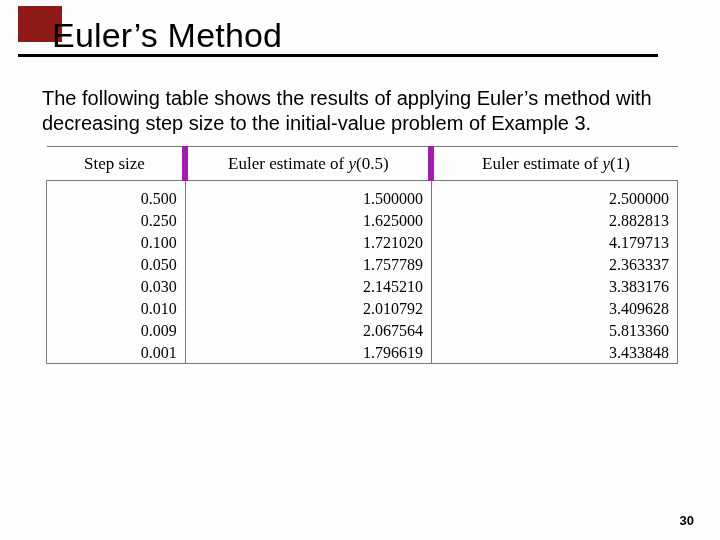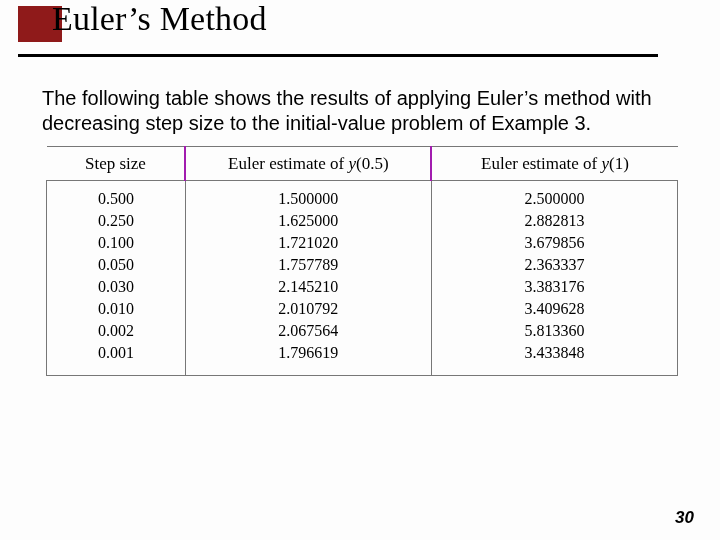--- a/index.html
+++ b/index.html
@@ -1,36 +1,36 @@
 <!DOCTYPE html>
 <html><head>
 <meta charset="utf-8">
 <style>
   * { box-sizing: border-box; margin: 0; padding: 0; }
   html, body { width: 720px; height: 540px; background: #fdfdfd; font-family: Arial, Helvetica, sans-serif; color: #000; }
   .slide { position: relative; width: 720px; height: 540px; padding: 0; }
   .title-wrap { position: relative; height: 70px; }
   .red-box { position: absolute; left: 18px; top: 6px; width: 44px; height: 36px; background: #8f1a1a; }
-  .title { position: absolute; left: 52px; top: 0; font-size: 34px; font-weight: 400; letter-spacing: 0.2px; font-family: Liberation Serif, serif; }
+  .title { position: absolute; left: 52px; top: 16px; font-size: 34px; font-weight: 400; letter-spacing: 0.2px; }
   .rule { position: absolute; left: 18px; top: 54px; width: 640px; height: 3px; background: #000; }
   .body { padding: 16px 34px 0 42px; font-size: 20px; line-height: 1.25; }
   .para { margin-bottom: 10px; }
   .table-img { margin: 8px 0 14px 4px; width: 632px; }
   table { border-collapse: collapse; width: 100%; font-family: "Times New Roman", Times, serif; border-radius: 8px; }
   thead th { font-weight: 400; font-size: 17px; padding: 6px 8px; border-top: 1px solid #777; border-bottom: 1px solid #777; text-align: center; }
-  thead th + th { border-left: 2px solid #a21caf; margin-left: 24px; }
-  tbody td { font-size: 16px; padding: 1px 8px; text-align: center; border-right: 1px solid #777; }
+  thead th + th { border-left: 6px solid #a21caf; margin-left: 24px; }
+  tbody td { font-size: 16px; padding: 1px 8px; text-align: right; border-right: 1px solid #777; }
   tbody td:first-child { border-left: 1px solid #777; }
   tbody tr:first-child td { padding-top: 8px; }
-  tbody tr:last-child td { padding-bottom: 12px; border-bottom: 1px solid #777; }
+  tbody tr:last-child td { padding-bottom: 0; border-bottom: 1px solid #777; }
   .col-step { width: 22%; }
   .col-a { width: 39%; }
   .col-b { width: 39%; }
   .ital { font-style: italic; }
-  .page-num { position: absolute; right: 26px; bottom: 12px; font-size: 17px; font-weight: bold; font-style: italic; }
+  .page-num { position: absolute; right: 26px; bottom: 12px; font-size: 13px; font-weight: bold; }
 </style>
 </head>
 <body>
 
 <div class="slide">
 
   <div class="title-wrap">
     <div class="red-box"></div>
     <div class="title">Euler’s Method</div>
     <div class="rule"></div>
@@ -65,39 +65,39 @@
               <td>2.500000</td>
             </tr>
             <tr>
               <td>0.250</td>
               <td>1.625000</td>
               <td>2.882813</td>
             </tr>
             <tr>
               <td>0.100</td>
               <td>1.721020</td>
-              <td>3.679856</td>
+              <td>4.179713</td>
             </tr>
             <tr>
               <td>0.050</td>
               <td>1.757789</td>
               <td>2.363337</td>
             </tr>
             <tr>
               <td>0.030</td>
               <td>2.145210</td>
               <td>3.383176</td>
             </tr>
             <tr>
               <td>0.010</td>
               <td>2.010792</td>
               <td>3.409628</td>
             </tr>
             <tr>
-              <td>0.002</td>
+              <td>0.009</td>
               <td>2.067564</td>
               <td>5.813360</td>
             </tr>
             <tr>
               <td>0.001</td>
               <td>1.796619</td>
               <td>3.433848</td>
             </tr>
           </tbody>
       </table>

